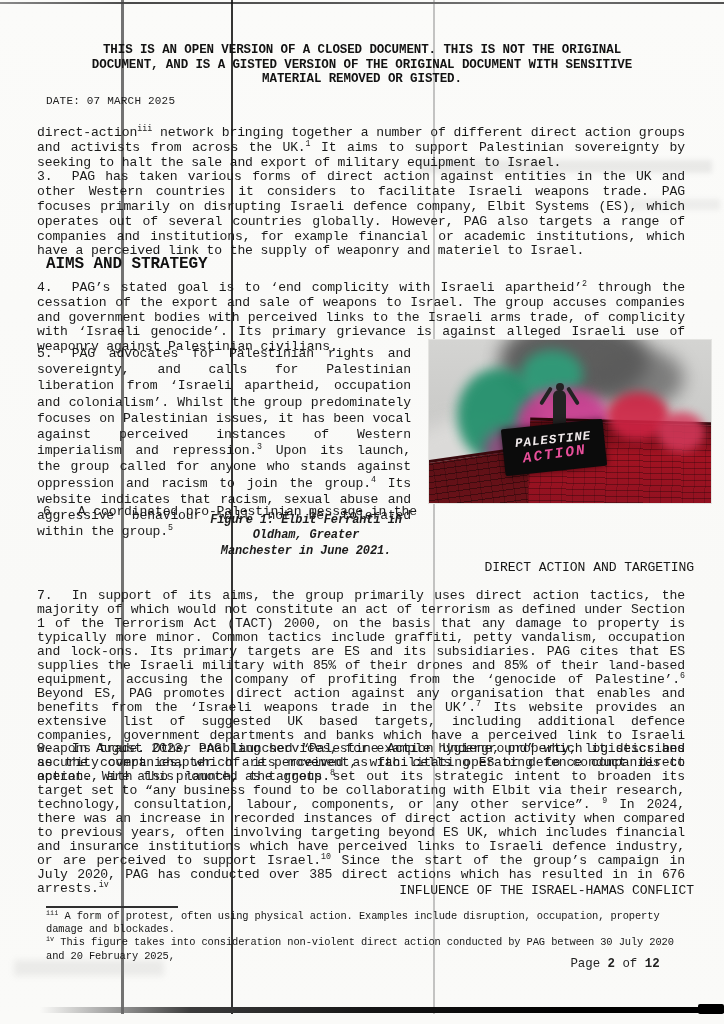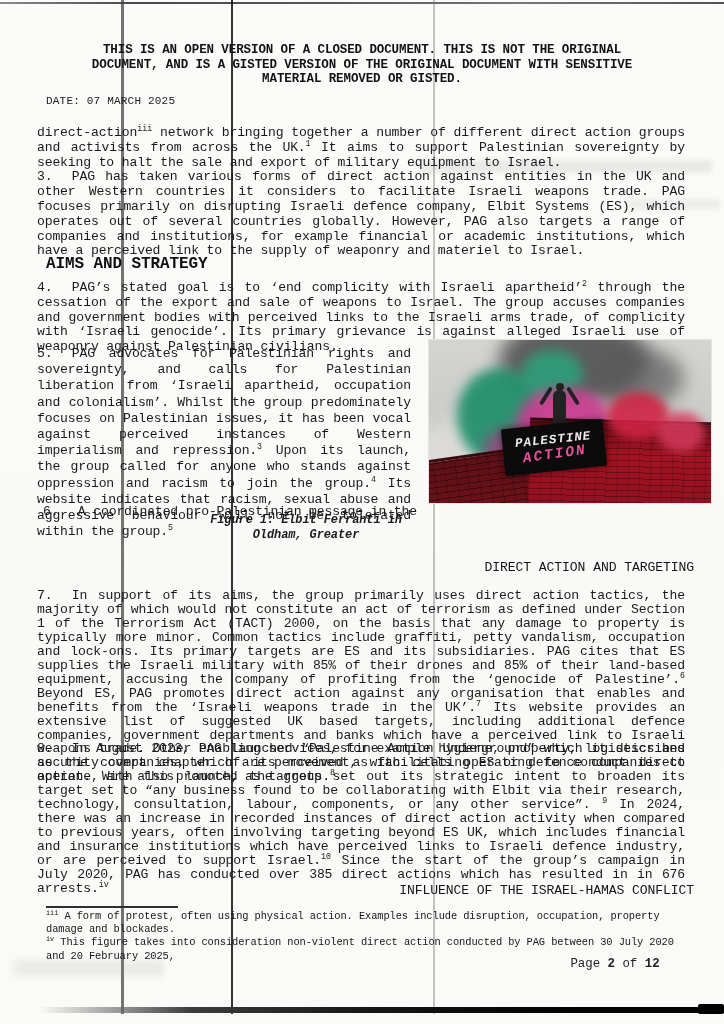--- a/index.html
+++ b/index.html
@@ -136,20 +136,21 @@
       <div class="arm-r"></div>
     </div>
     <div class="banner">
       <div class="l1">PALESTINE</div>
       <div class="l2">ACTION</div>
     </div>
   </div>
 
   <div class="fig-caption">
     <div>Figure 1: Elbit Ferranti in Oldham, Greater</div>
+    <div>Manchester in June 2021.</div>
   </div>
 
   <div class="h-center h-direct">DIRECT ACTION AND TARGETING</div>
 
   <div class="para para-7">7.  In support of its aims, the group primarily uses direct action tactics, the majority of which would not constitute an act of terrorism as defined under Section 1 of the Terrorism Act (TACT) 2000, on the basis that any damage to property is typically more minor. Common tactics include graffiti, petty vandalism, occupation and lock-ons. Its primary targets are ES and its subsidiaries. PAG cites that ES supplies the Israeli military with 85% of their drones and 85% of their land-based equipment, accusing the company of profiting from the ‘genocide of Palestine’.<sup>6</sup> Beyond ES, PAG promotes direct action against any organisation that enables and benefits from the ‘Israeli weapons trade in the UK’.<sup>7</sup> Its website provides an extensive list of suggested UK based targets, including additional defence companies, government departments and banks which have a perceived link to Israeli weapons trade. Other enabling services, for example hygiene, property, logistics and security companies, which are perceived as facilitating ES or defence companies to operate, are also promoted as targets.<sup>8</sup></div>
 
   <div class="para para-8">8.  In August 2023, PAG launched “Palestine Action Underground” which it describes as the covert chapter of its movement, with cells operating to conduct direct action. With this launch, the group set out its strategic intent to broaden its target set to “any business found to be collaborating with Elbit via their research, technology, consultation, labour, components, or any other service”. <sup>9</sup> In 2024, there was an increase in recorded instances of direct action activity  when compared to previous years, often involving targeting beyond ES UK, which includes financial and insurance  institutions which have perceived links to Israeli defence industry, or are perceived to support Israel.<sup>10</sup> Since the start of the group’s campaign in July 2020, PAG has conducted over 385 direct actions which has resulted in in 676 arrests.<sup>iv</sup></div>
 
   <div class="h-center h-influence">INFLUENCE OF THE ISRAEL-HAMAS CONFLICT</div>
 

